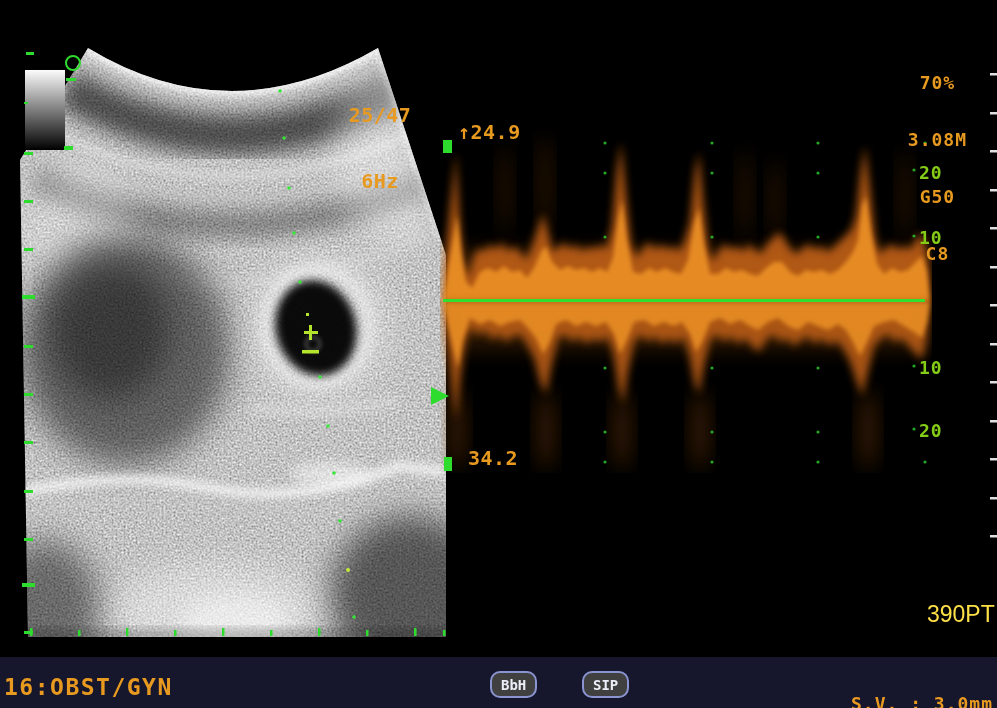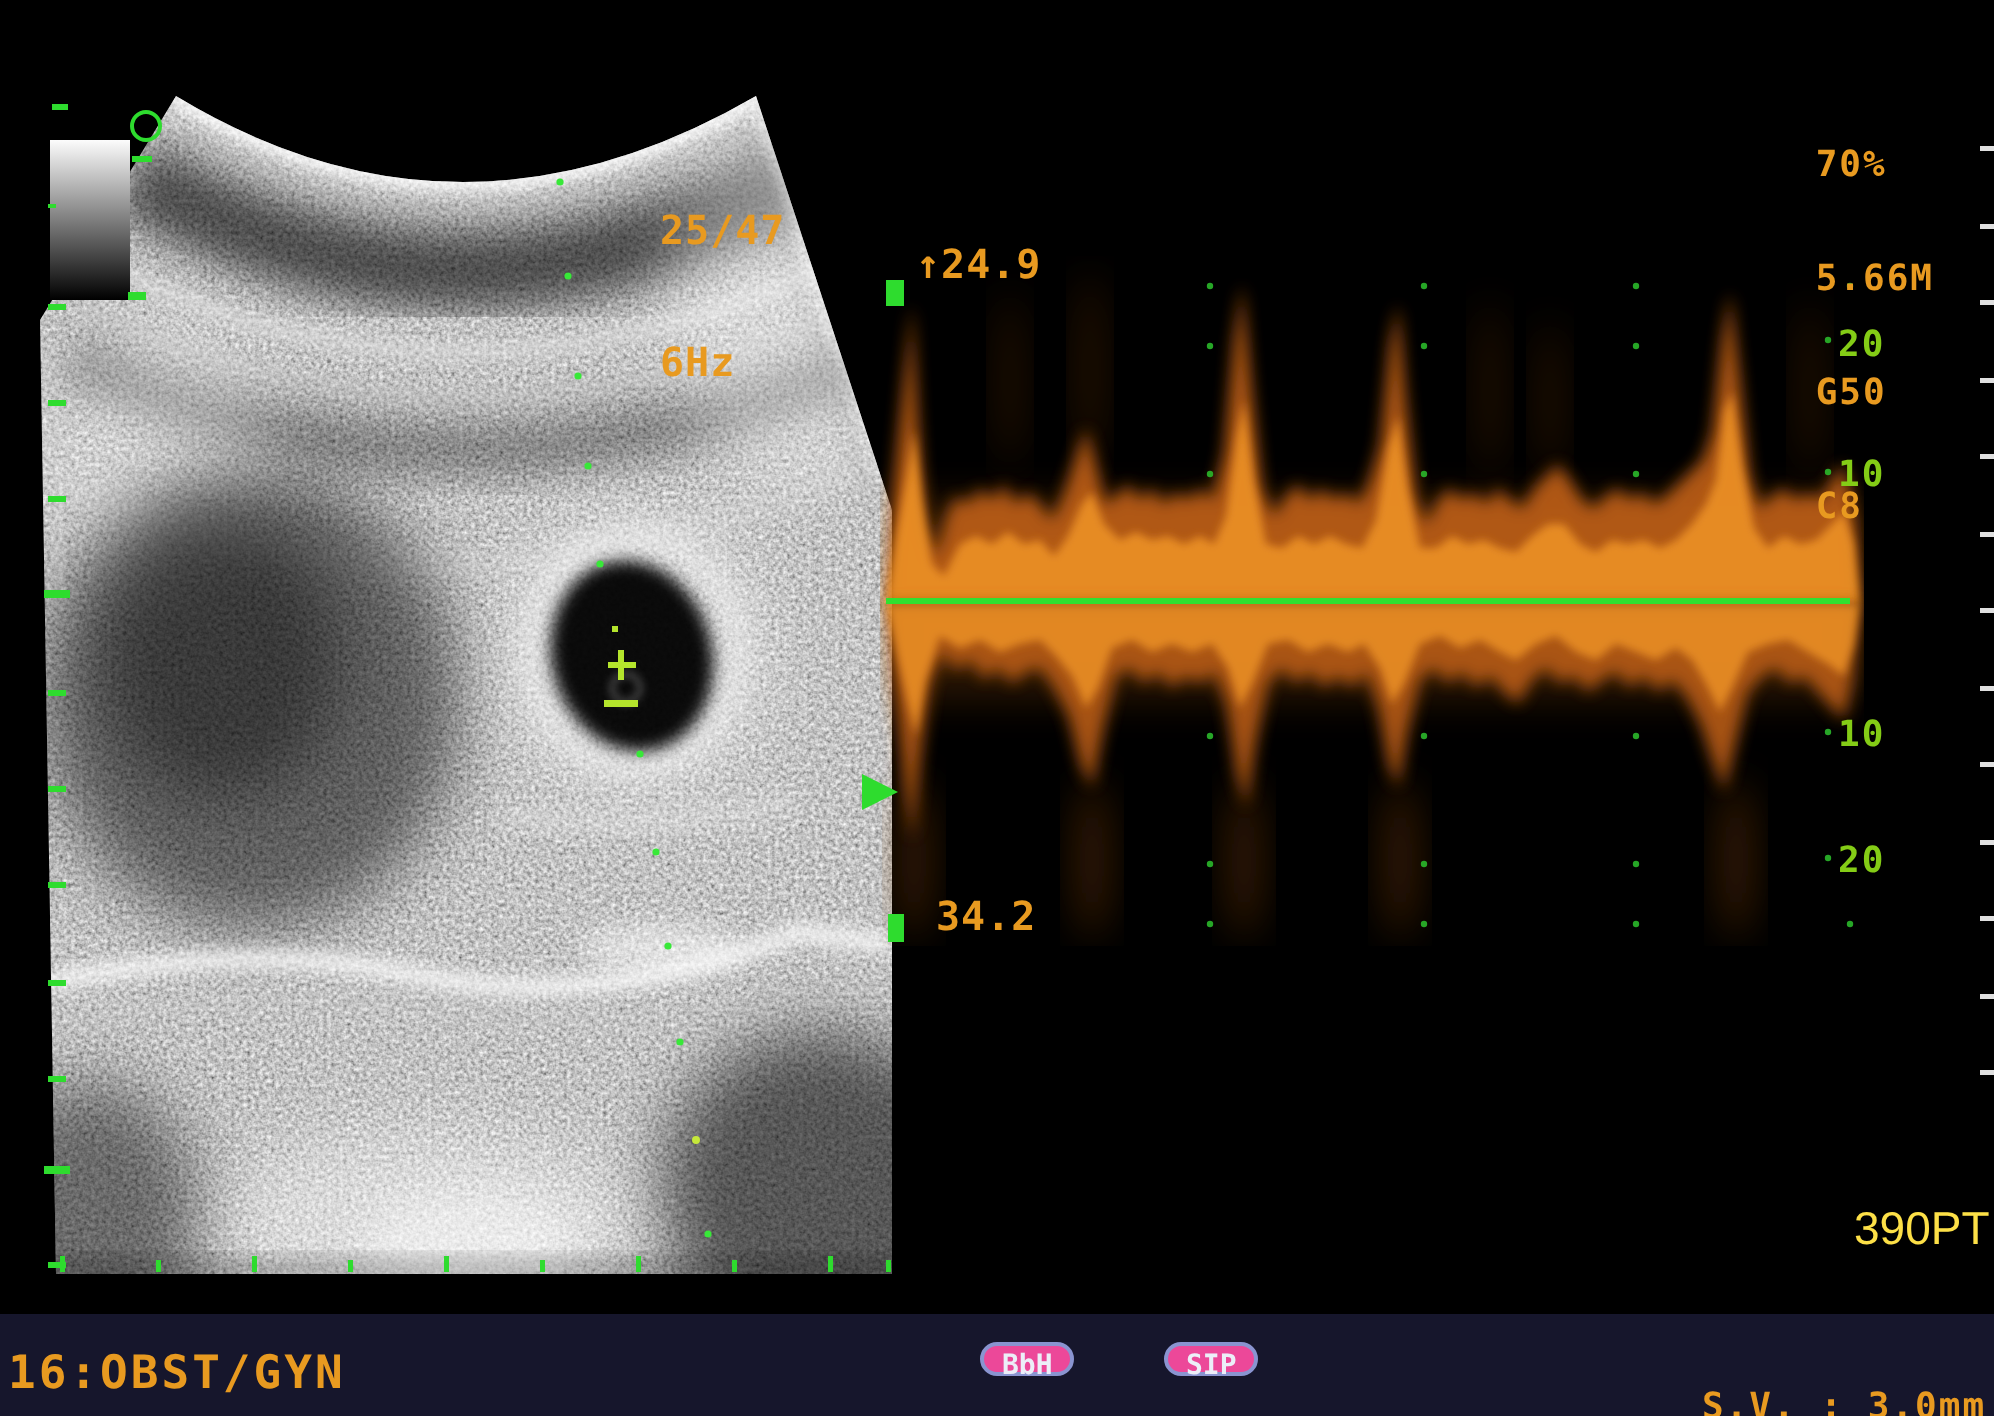--- a/index.html
+++ b/index.html
@@ -3,33 +3,33 @@
 <meta charset="utf-8">
 <style>
   html,body{margin:0;padding:0;background:#000;}
   body{width:997px;height:708px;position:relative;overflow:hidden;
        font-family:"DejaVu Sans Mono",monospace;}
   .abs{position:absolute;}
   .txt{position:absolute;color:#e89a20;font-weight:bold;white-space:pre;}
   .green{color:#84cc16;}
   .mono17{font-size:18px;line-height:19px;letter-spacing:1px;}
   .mono20{font-size:20px;line-height:22px;letter-spacing:.5px;}
-  .right{text-align:left;}
+  .right{text-align:center;}
   #topright{top:35px;right:30px;}
   #frameinfo{top:60px;left:330px;width:100px;}
   #scaletop{top:121px;left:458px;}
   #scalebottom{top:447px;left:468px;}
   .axis-lb{left:919px;font-size:18px;letter-spacing:1px;}
   #freqline{top:639px;left:34px;font-size:20px;letter-spacing:.5px;}
   #freqline .hl{background:#e89a20;color:#000;padding:0 3px;}
   #freqline .rest{margin-left:10px;}
   #statusbar{left:0;top:657px;width:997px;height:51px;background:#16162c;}
   #preset{top:674px;left:4px;font-size:23px;letter-spacing:1.5px;}
-  .pill{position:absolute;top:671px;height:17px;box-sizing:border-box;
-        background:#ec4899;border:2px solid #8a94d0;border-radius:10px;
+  .pill{position:absolute;top:671px;height:27px;box-sizing:border-box;
+        background:#404040;border:2px solid #8a94d0;border-radius:10px;
         color:#eceef8;font-family:"DejaVu Sans Mono",monospace;font-weight:bold;
         font-size:14px;line-height:20px;padding:0 9px;cursor:pointer;}
   #pill-bbh{left:490px;}
   #pill-sip{left:582px;}
   #svblock{top:656px;left:851px;font-size:18px;line-height:19px;letter-spacing:1px;width:220px;}
   #watermark{top:601px;left:927px;color:#fde047;font-family:"Liberation Sans",sans-serif;
              font-weight:normal;font-size:23px;}
   svg{position:absolute;left:0;top:0;}
 </style>
 </head>
@@ -230,21 +230,21 @@
     <rect x="990" y="381" width="7" height="2.5"></rect>
       <rect x="990" y="420" width="7" height="2.5"></rect>
     <rect x="990" y="458" width="7" height="2.5"></rect>
       <rect x="990" y="497" width="7" height="2.5"></rect>
     <rect x="990" y="535" width="7" height="2.5"></rect>
   </g>
 </svg>
 
 <div id="topright" class="txt mono17 right">
   <div>70%</div>
-  <div>5.66M</div>
+  <div>3.08M</div>
   <div>G50</div>
   <div>C8</div>
 </div>
 
 <div id="frameinfo" class="txt mono20 right">
   <div>25/47</div>
   <div>6Hz</div>
 </div>
 
 <div id="scaletop" class="txt mono20">↑24.9</div>

